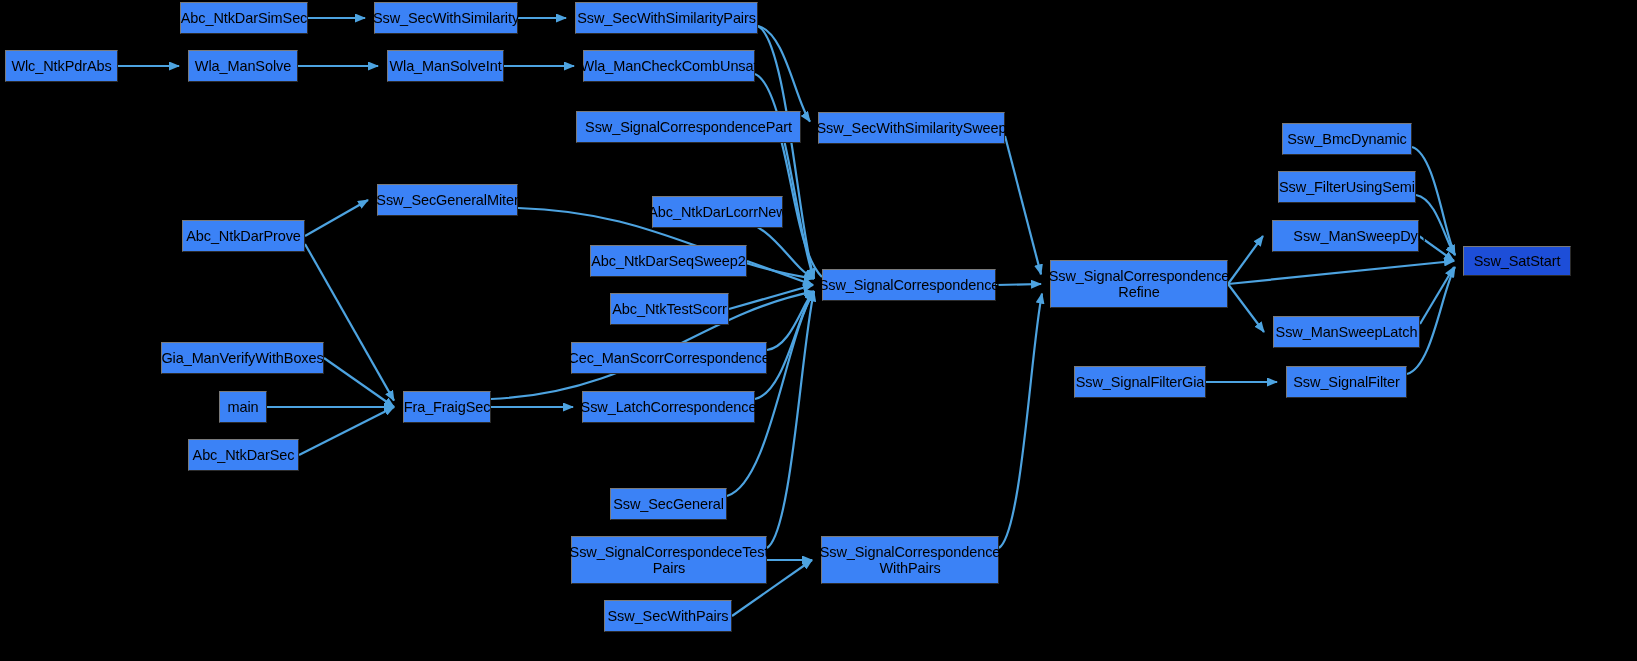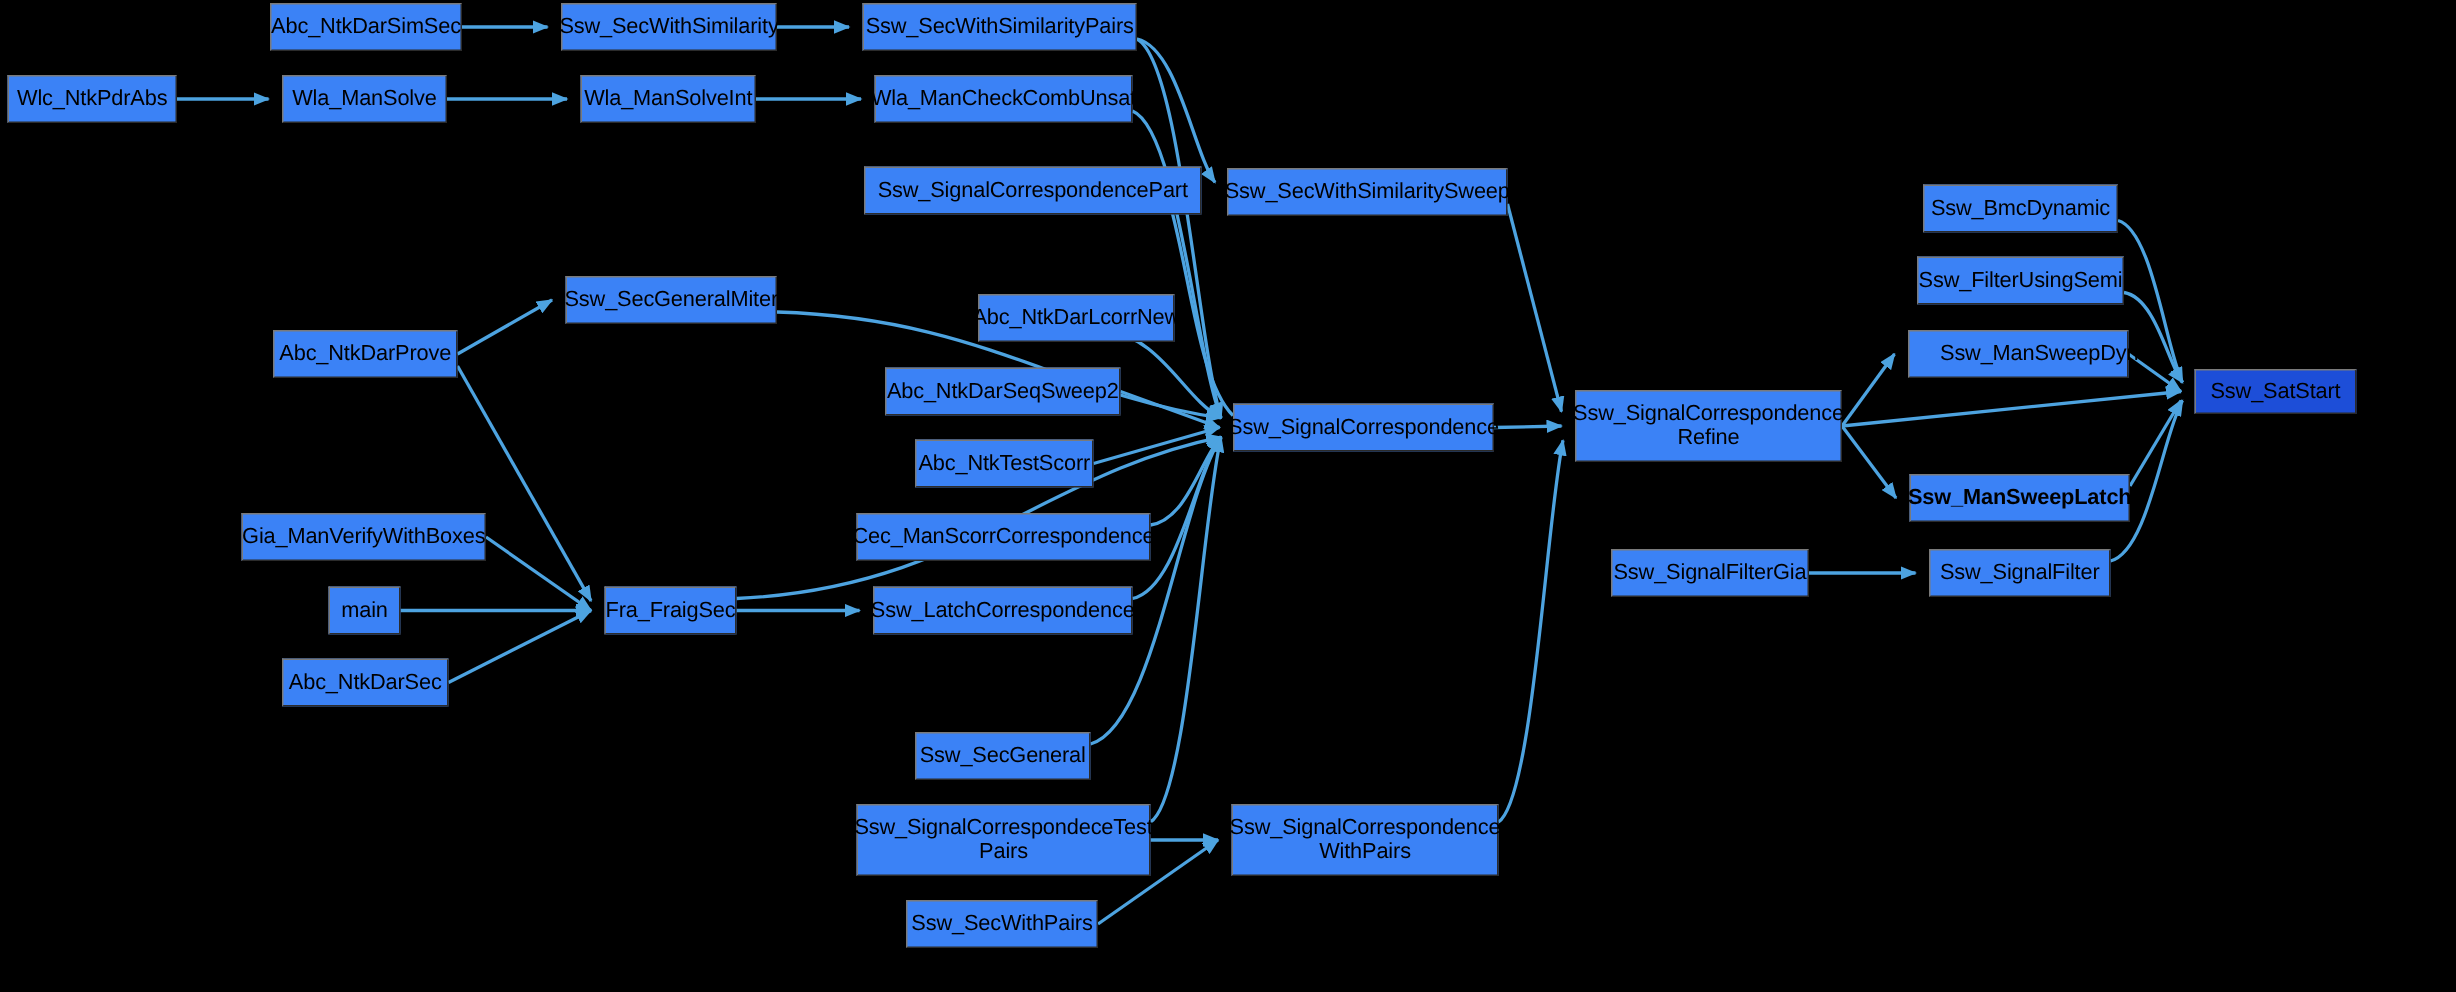--- a/index.html
+++ b/index.html
@@ -80,21 +80,21 @@
       <div class="node" style="left: 377px; top: 184px; width: 141px; height: 32px;">Ssw_SecGeneralMiter</div>
       <div class="node" style="left: 604px; top: 196px; width: 131px; height: 32px; margin-left: 48px;">Abc_NtkDarLcorrNew</div>
       <div class="node" style="left: 1272px; top: 220px; width: 147px; height: 32px; padding-left: 28px;">Ssw_ManSweepDyn</div>
       <div class="node" style="left: 182px; top: 220px; width: 123px; height: 32px;">Abc_NtkDarProve</div>
       <div class="node" style="left: 590px; top: 245px; width: 157px; height: 32px;">Abc_NtkDarSeqSweep2</div>
       <div class="node" style="left: 822px; top: 269px; width: 174px; height: 32px;">Ssw_SignalCorrespondence</div>
       <div class="node" style="left: 1050px; top: 260px; width: 178px; height: 48px;">Ssw_SignalCorrespondence
 Refine</div>
       <div class="node hl" style="left: 1463px; top: 246px; width: 108px; height: 30px;">Ssw_SatStart</div>
       <div class="node" style="left: 610px; top: 293px; width: 119px; height: 32px;">Abc_NtkTestScorr</div>
-      <div class="node" style="left: 1273px; top: 316px; width: 147px; height: 32px; font-weight: bold;">Ssw_ManSweepLatch</div>
+      <div class="node" style="left: 1273px; top: 316px; width: 147px; height: 32px;">Ssw_ManSweepLatch</div>
       <div class="node" style="left: 161px; top: 342px; width: 163px; height: 32px;">Gia_ManVerifyWithBoxes</div>
       <div class="node" style="left: 571px; top: 342px; width: 196px; height: 32px;">Cec_ManScorrCorrespondence</div>
       <div class="node" style="left: 1074px; top: 366px; width: 132px; height: 32px;">Ssw_SignalFilterGia</div>
       <div class="node" style="left: 1286px; top: 366px; width: 121px; height: 32px;">Ssw_SignalFilter</div>
       <div class="node" style="left: 219px; top: 391px; width: 48px; height: 32px;">main</div>
       <div class="node" style="left: 403px; top: 391px; width: 88px; height: 32px;">Fra_FraigSec</div>
       <div class="node" style="left: 582px; top: 391px; width: 173px; height: 32px;">Ssw_LatchCorrespondence</div>
       <div class="node" style="left: 188px; top: 439px; width: 111px; height: 32px;">Abc_NtkDarSec</div>
       <div class="node" style="left: 610px; top: 488px; width: 117px; height: 32px;">Ssw_SecGeneral</div>
       <div class="node" style="left: 571px; top: 536px; width: 196px; height: 48px;">Ssw_SignalCorrespondeceTest

